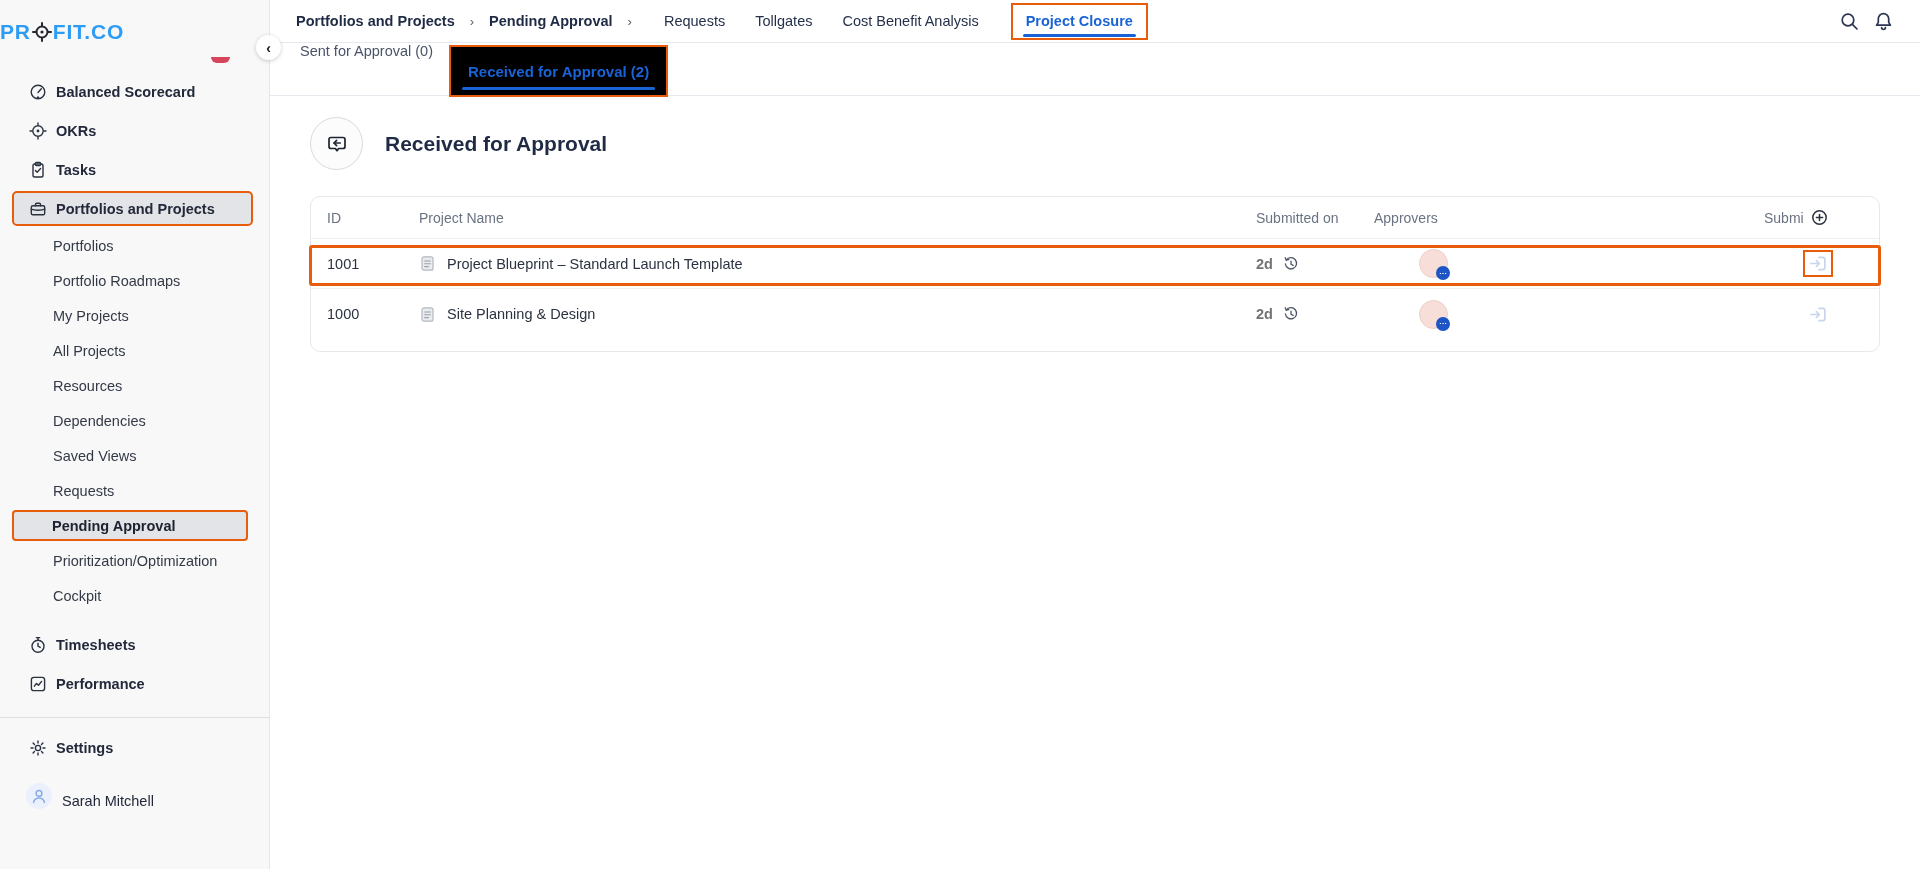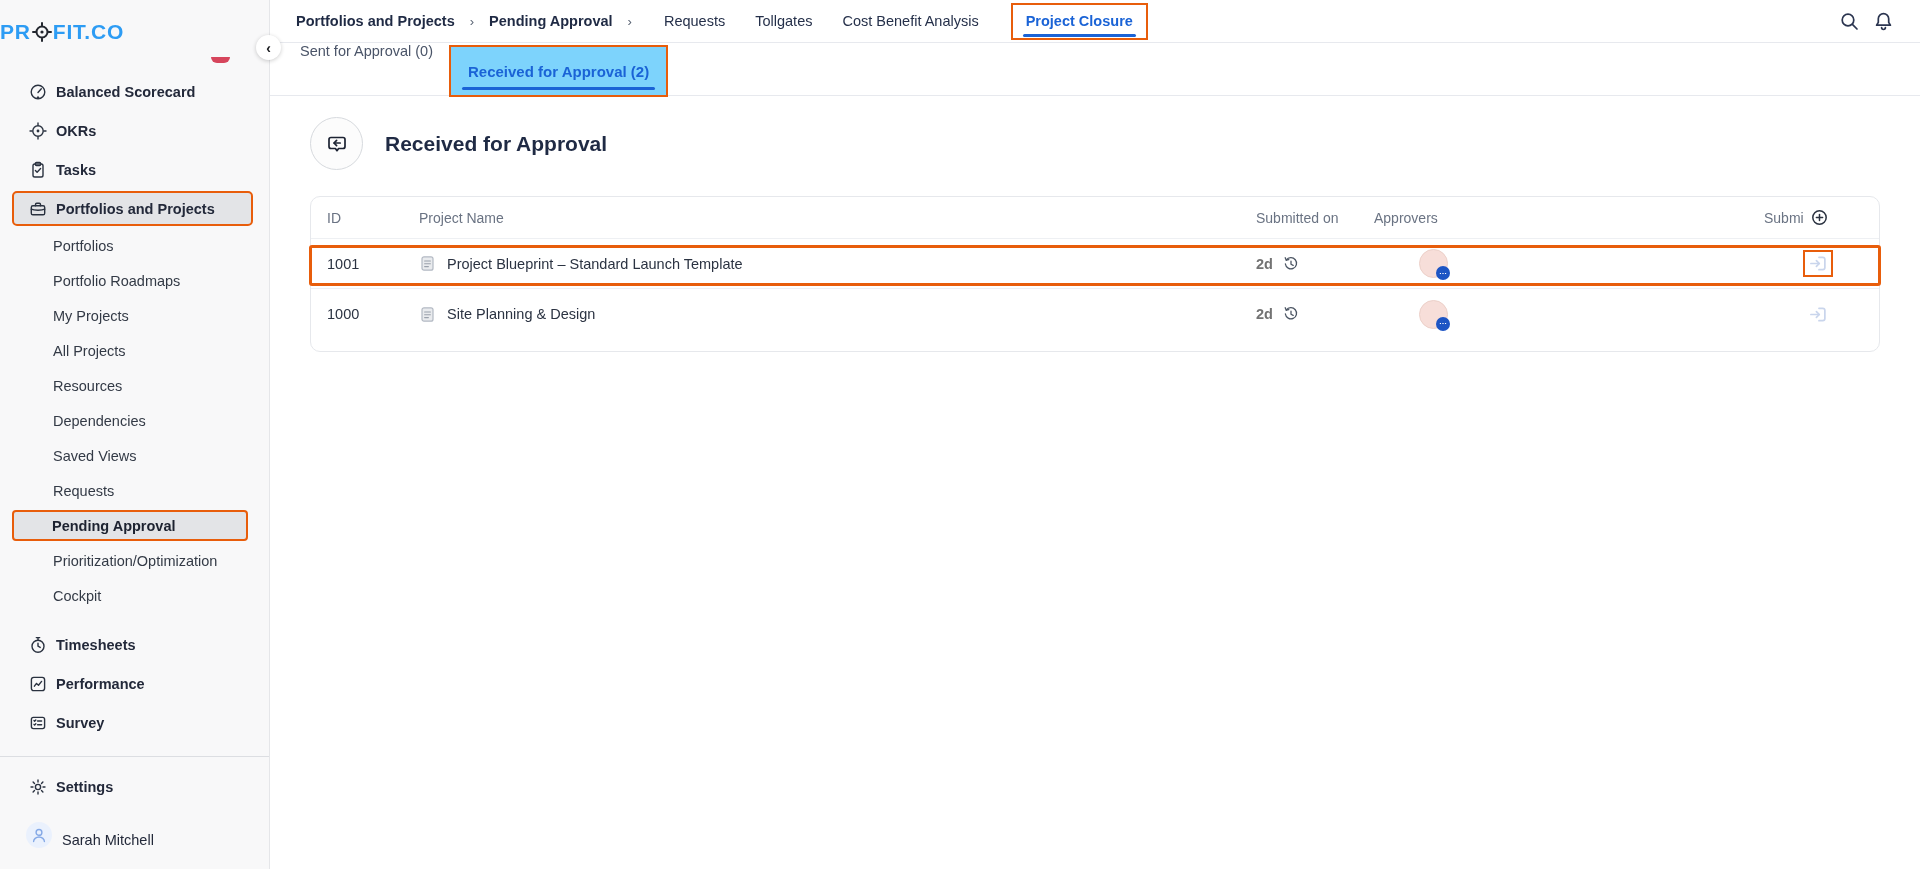--- a/index.html
+++ b/index.html
@@ -55,21 +55,21 @@
     border:2.5px solid var(--orange);margin-left:2px;}
   .pc-label{color:var(--blue);font-weight:700;font-size:14.5px;}
   .pc-underline{position:absolute;left:10px;right:10px;bottom:1px;height:3px;background:var(--blue);border-radius:2px;}
   .top-icons{margin-left:auto;display:flex;align-items:center;gap:13px;color:#2b3550;}
   .top-icons .ticn{width:21px;height:21px;display:inline-flex;cursor:pointer;}
 
   .subtabs{height:53px;border-bottom:1px solid var(--border);display:flex;align-items:flex-start;
     padding-left:30px;flex-shrink:0;overflow:visible;}
   .subtab{font-size:14.5px;color:#4a5468;cursor:pointer;}
   .rfa-box{position:relative;margin-left:16px;margin-top:2px;height:52px;display:flex;align-items:center;
-    padding:0 17px;border:2.5px solid var(--orange);z-index:5;background:#7dd3fc;}
+    padding:0 17px;border:2.5px solid var(--orange);z-index:5;background:#000000;}
   .rfa-label{color:var(--blue);font-weight:700;font-size:15px;}
   .rfa-underline{position:absolute;left:11px;right:11px;bottom:5px;height:3.5px;background:var(--blue);border-radius:2px;}
 
   .content{padding:21px 40px 0 40px;}
   .title-row{display:flex;align-items:center;gap:22px;}
   .back-btn{width:53px;height:53px;border-radius:50%;border:1.5px solid #d7dade;background:#fcfcfc;
     display:flex;align-items:center;justify-content:center;color:#1c2333;cursor:pointer;}
   .page-title{font-size:21px;font-weight:700;color:var(--navy);}
 
   
@@ -218,32 +218,20 @@
         </div>
         <div class="nav-item">
           <span class="icn">
             <svg viewBox="0 0 18 18" fill="none" stroke="currentColor" stroke-width="1.4" stroke-linecap="round" stroke-linejoin="round">
               <rect x="2.4" y="2.4" width="13.2" height="13.2" rx="2.4"></rect>
               <polyline points="5.4,11.2 7.5,8.4 9.5,10.2 12.6,6.4"></polyline>
             </svg>
           </span>
           <span>Performance</span>
         </div>
-        <div class="nav-item">
-          <span class="icn">
-            <svg viewBox="0 0 18 18" fill="none" stroke="currentColor" stroke-width="1.4" stroke-linecap="round" stroke-linejoin="round">
-              <rect x="2.4" y="3.4" width="13.2" height="11.2" rx="2"></rect>
-              <line x1="8.6" y1="7" x2="12.6" y2="7"></line>
-                <line x1="8.6" y1="10.8" x2="12.6" y2="10.8"></line>
-              <polyline points="5,6.6 5.6,7.3 6.8,6"></polyline>
-                <polyline points="5,10.4 5.6,11.1 6.8,9.8"></polyline>
-            </svg>
-          </span>
-          <span>Survey</span>
-        </div>
       </div>
     </nav>
 
     <div class="side-divider"></div>
 
     <div class="side-footer">
       <div class="nav-item">
         <span class="icn">
           <svg viewBox="0 0 18 18" fill="none" stroke="currentColor" stroke-width="1.4" stroke-linecap="round">
             <circle cx="9" cy="9" r="2.6"></circle>

